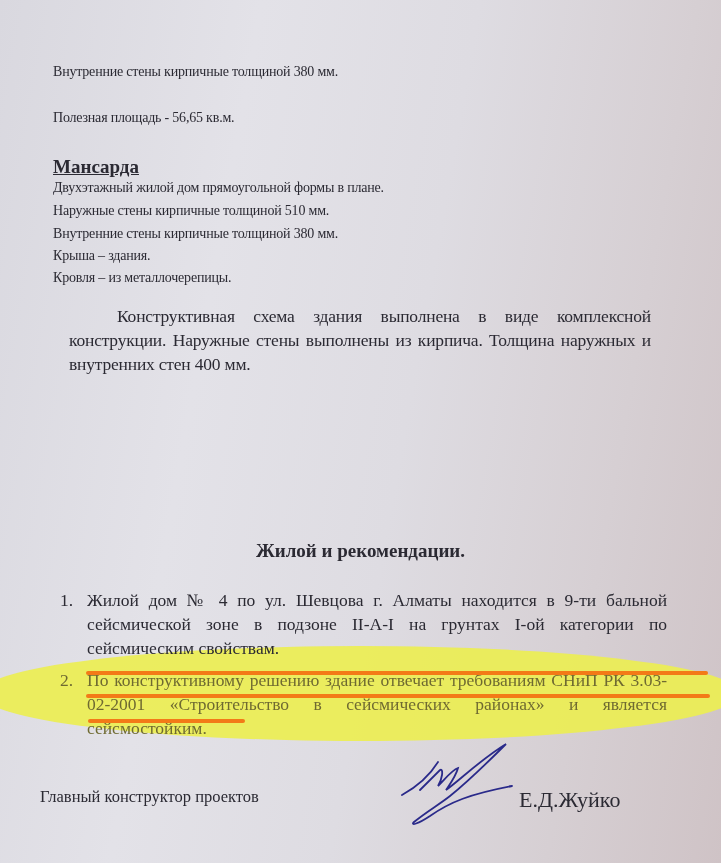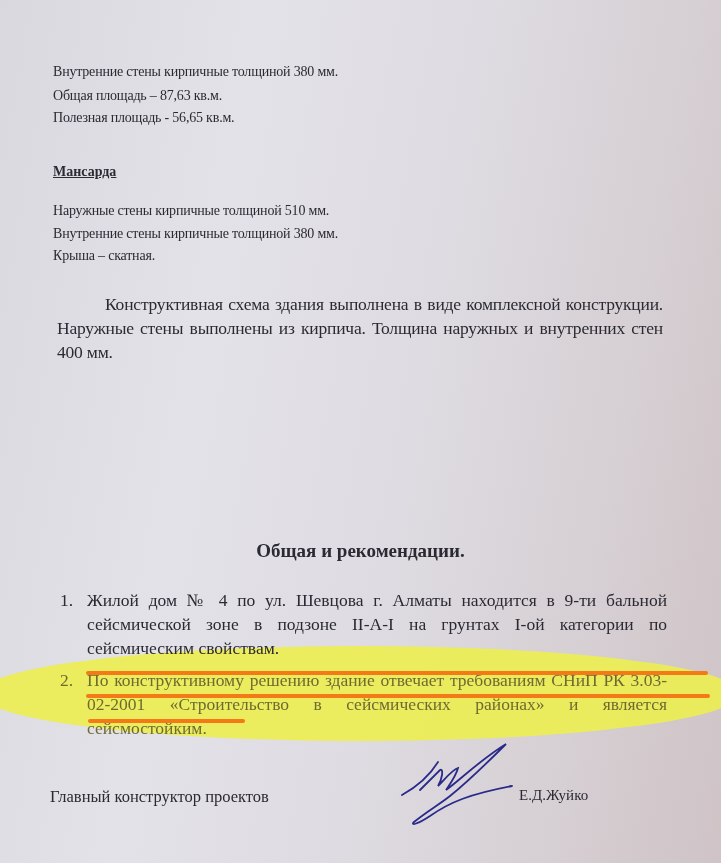--- a/index.html
+++ b/index.html
@@ -11,67 +11,68 @@
   }
   .page { position: absolute; inset: 0; }
   .line {
     position: absolute; left: 53px; font-size: 14px; line-height: 22px;
     white-space: nowrap; letter-spacing: -0.2px;
   }
   .just {
     position: absolute; left: 53px; width: 614px; font-size: 17.5px; line-height: 24px;
     text-align: justify; letter-spacing: -0.2px;
   }
-  .just p { margin: 4px; text-indent: 48px; text-align: justify; }
+  .just p { margin: 16px; text-indent: 48px; text-align: justify; }
   .heading-underlined {
-    position: absolute; left: 53px; top: 164px; font-weight: bold; font-size: 14px;
+    position: absolute; left: 53px; top: 156px; font-weight: bold; font-size: 19px;
     text-decoration: underline;
   }
   .section-title {
     position: absolute; left: 0; right: 0; top: 540px; text-align: center;
     font-weight: bold; font-size: 19px;
   }
   .ol { position: absolute; left: 60px; width: 607px; font-size: 17.5px; line-height: 24px; }
   .ol .item { display: flex; }
   .ol .num { width: 27px; flex: none; }
   .ol .txt { flex: 1; text-align: justify; }
   .highlight {
     position: absolute; left: -20px; top: 646px; width: 760px; height: 95px;
     background: #ecee52; border-radius: 50%; opacity: 0.92;
   }
   .hl-text { color: #6f6a31; }
   .orange-line { position: absolute; height: 4px; background: #f37a17; border-radius: 2px; }
   .watermark {
     position: absolute; left: 290px; top: 418px; font-family: "DejaVu Sans", sans-serif;
     font-weight: bold; font-size: 38px; color: rgba(255,255,255,0.55); letter-spacing: 1px;
   }
-  .footer-left { position: absolute; left: 50px; top: 787px; font-size: 16.5px; }
-  .footer-right { position: absolute; left: 519px; top: 787px; font-size: 15px; }
+  .footer-left { position: absolute; left: 40px; top: 787px; font-size: 16.5px; }
+  .footer-right { position: absolute; left: 519px; top: 787px; font-size: 22px; }
   .signature { position: absolute; left: 400px; top: 740px; }
 </style>
 </head>
 <body>
 
 <div class="page">
 
   <div class="line" style="top:61px">Внутренние стены кирпичные толщиной 380 мм.</div>
-  <div class="line" style="top:85px">Общая площадь – 87,63 кв.м.</div>
   <div class="line" style="top:107px">Полезная площадь -  56,65 кв.м.</div>
 
   <div class="heading-underlined">Мансарда</div>
+  <div class="line" style="top:177px">Двухэтажный жилой дом прямоугольной формы в плане.</div>
   <div class="line" style="top:200px">Наружные стены кирпичные толщиной 510 мм.</div>
   <div class="line" style="top:223px">Внутренние стены кирпичные толщиной 380 мм.</div>
-  <div class="line" style="top:245px">Крыша – скатная.</div>
+  <div class="line" style="top:245px">Крыша – здания.</div>
+  <div class="line" style="top:267px">Кровля – из металлочерепицы.</div>
 
   <div class="just" style="top:288px">
     <p style="margin-bottom:4px">Конструктивная схема здания выполнена в виде комплексной конструкции. Наружные стены выполнены из кирпича. Толщина наружных и внутренних стен 400 мм.</p>
   </div>
 
 
-  <div class="section-title">Общая и рекомендации.</div>
+  <div class="section-title">Жилой и рекомендации.</div>
 
   <div class="highlight"></div>
 
   <div class="ol" style="top:588px">
     <div class="item">
       <span class="num">1.</span>
       <span class="txt">Жилой дом № 4 по ул. Шевцова г. Алматы находится в 9-ти бальной сейсмической зоне в подзоне  II-A-I на грунтах I-ой категории по сейсмическим свойствам.</span>
     </div>
     <div class="item hl-text" style="margin-top:8px">
       <span class="num">2.</span>

